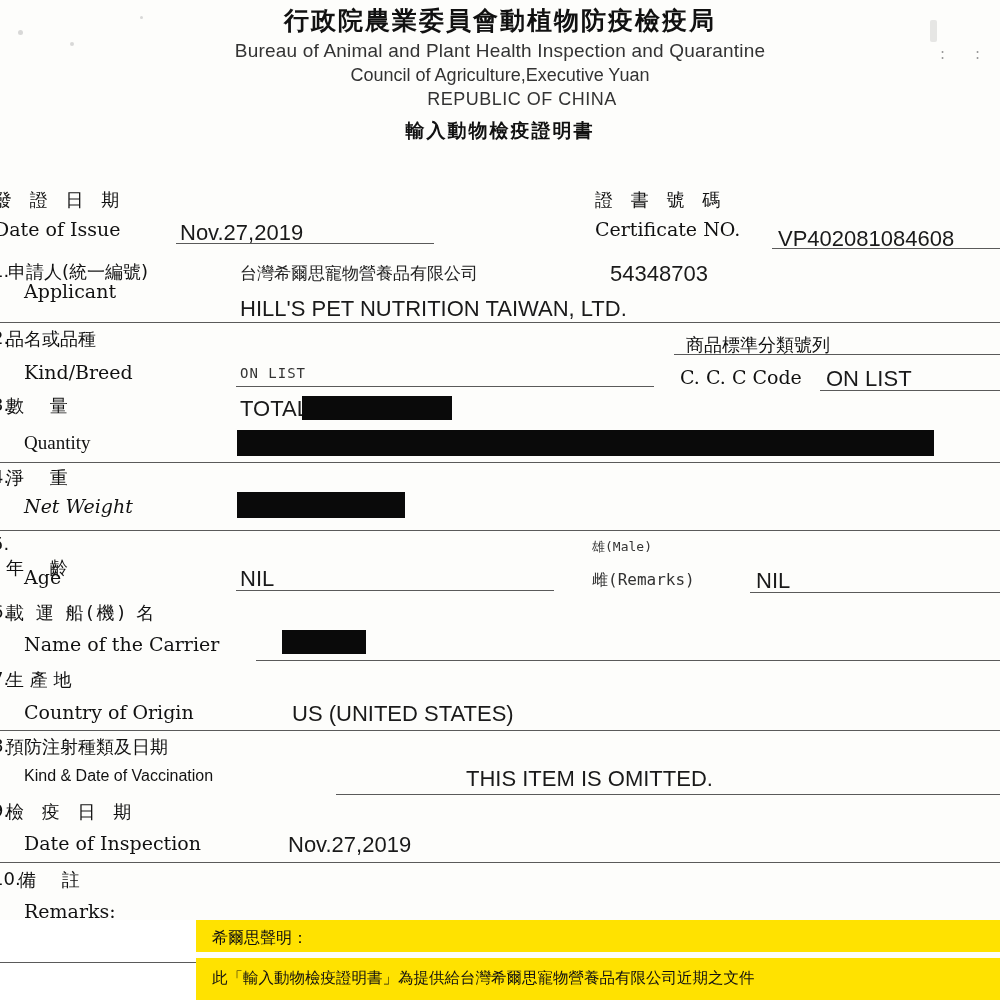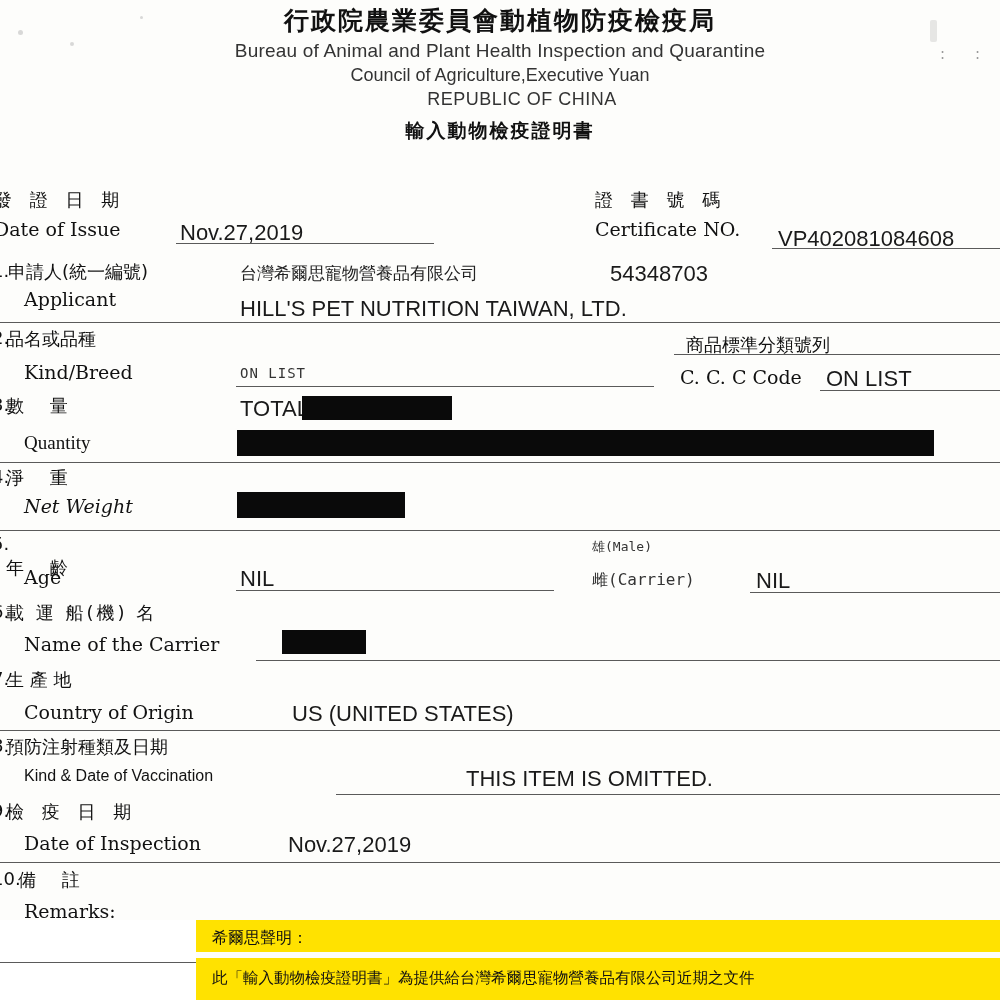--- a/index.html
+++ b/index.html
@@ -177,21 +177,21 @@
   <div class="val" style="left:180px; top:220px;">Nov.27,2019</div>
   <div class="uline" style="left:176px; top:243px; width:258px;"></div>
 
   <div class="lbl-cn" style="left:595px; top:188px; letter-spacing:6px;">證  書  號  碼</div>
   <div class="lbl-en" style="left:595px; top:218px;">Certificate NO.</div>
   <div class="val" style="left:778px; top:226px;">VP402081084608</div>
   <div class="uline" style="left:772px; top:248px; width:228px;"></div>
 
   <div class="lbl-cn" style="left:-8px; top:260px;">1.</div>
   <div class="lbl-cn" style="left:8px; top:260px;">申請人(統一編號)</div>
-  <div class="lbl-en" style="left:24px; top:288px;text-align:right;">Applicant</div>
+  <div class="lbl-en" style="left:24px; top:280px;text-align:right;">Applicant</div>
   <div class="val-cn" style="left:240px; top:262px;">台灣希爾思寵物營養品有限公司</div>
   <div class="val" style="left:610px; top:261px;">54348703</div>
   <div class="val" style="left:240px; top:296px;">HILL'S PET NUTRITION TAIWAN, LTD.</div>
   <div class="uline" style="left:0px; top:322px; width:1000px;"></div>
 
   <div class="lbl-cn" style="left:-8px; top:327px;">2.</div>
   <div class="lbl-cn" style="left:6px; top:327px;">品名或品種</div>
   <div class="lbl-en" style="left:24px; top:361px;">Kind/Breed</div>
   <div class="val-sm" style="left:240px; top:365px; letter-spacing:1px;">ON LIST</div>
   <div class="uline" style="left:236px; top:386px; width:418px;"></div>
@@ -216,21 +216,21 @@
   <div class="redact" style="left:237px; top:492px; width:168px; height:26px;"></div>
   <div class="uline" style="left:0px; top:530px; width:1000px;"></div>
 
   <div class="lbl-cn" style="left:-8px; top:533px;">5.</div>
   <div class="lbl-cn" style="left:6px; top:533px; letter-spacing:10px;margin-top:23px;">年    齡</div>
   <div class="lbl-en" style="left:24px; top:566px;">Age</div>
   <div class="val" style="left:240px; top:566px;">NIL</div>
   <div class="uline" style="left:236px; top:590px; width:318px;"></div>
 
   <div class="val-sm" style="left:592px; top:538px; font-size:13px;">雄(Male)</div>
-  <div class="val-sm" style="left:592px; top:570px; font-size:16px;">雌(Carrier)</div>
+  <div class="val-sm" style="left:592px; top:570px; font-size:16px;">雌(Remarks)</div>
   <div class="val" style="left:756px; top:568px;">NIL</div>
   <div class="uline" style="left:750px; top:592px; width:250px;"></div>
 
   <div class="lbl-cn" style="left:-8px; top:601px;">6.</div>
   <div class="lbl-cn" style="left:6px; top:601px; letter-spacing:3px;">載  運  船(機)  名</div>
   <div class="lbl-en" style="left:24px; top:633px;">Name of the Carrier</div>
   <div class="redact" style="left:282px; top:630px; width:84px; height:24px;"></div>
   <div class="uline" style="left:256px; top:660px; width:744px;"></div>
 
   <div class="lbl-cn" style="left:-8px; top:668px;">7.</div>

